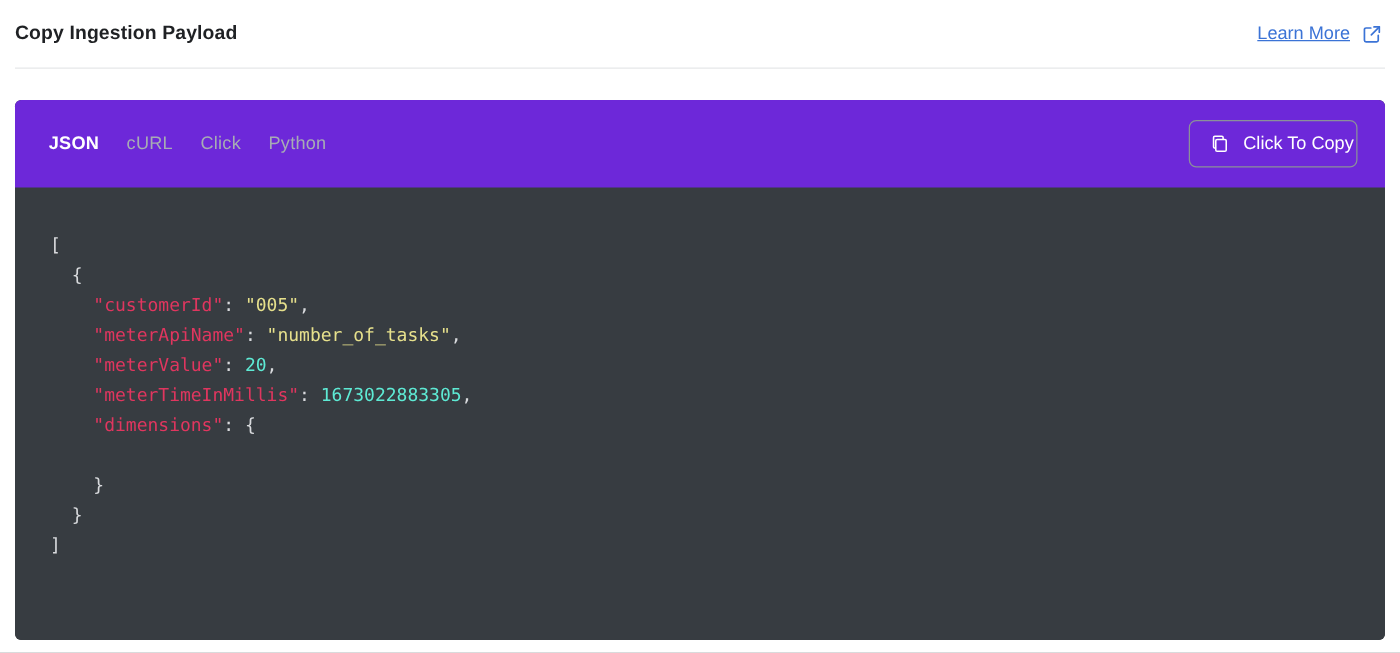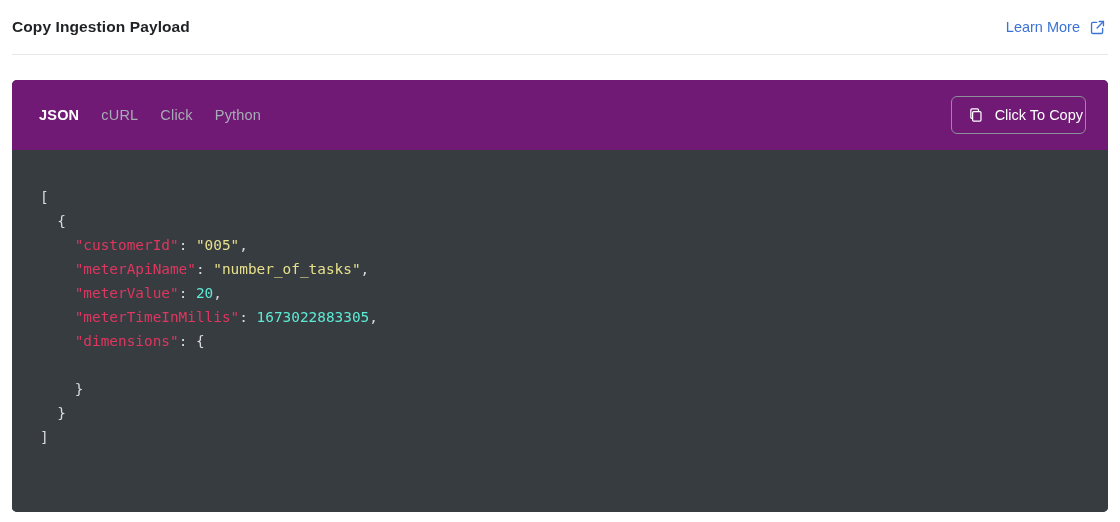--- a/index.html
+++ b/index.html
@@ -44,20 +44,21 @@
     align-items: center;
     gap: 9px;
     cursor: pointer;
     padding-right: 2px;
   }
 
   .learn-more-label {
     font-size: 14.5px;
     color: #3b73d6;
     white-space: nowrap;
+    text-decoration: underline;
   }
 
   .ext-icon {
     width: 17px;
     height: 17px;
     display: block;
   }
 
   .divider {
     position: absolute;
@@ -76,21 +77,21 @@
     width: 1096px;
     height: 432px;
     border-radius: 5px;
     overflow: hidden;
     background: #373c41;
   }
 
   .code-header {
     position: relative;
     height: 70px;
-    background: #701a75;
+    background: #6d28d9;
     display: flex;
     align-items: center;
     justify-content: space-between;
     padding: 0 22px 0 27px;
   }
 
   .tabs {
     display: flex;
     align-items: center;
     gap: 22px;

